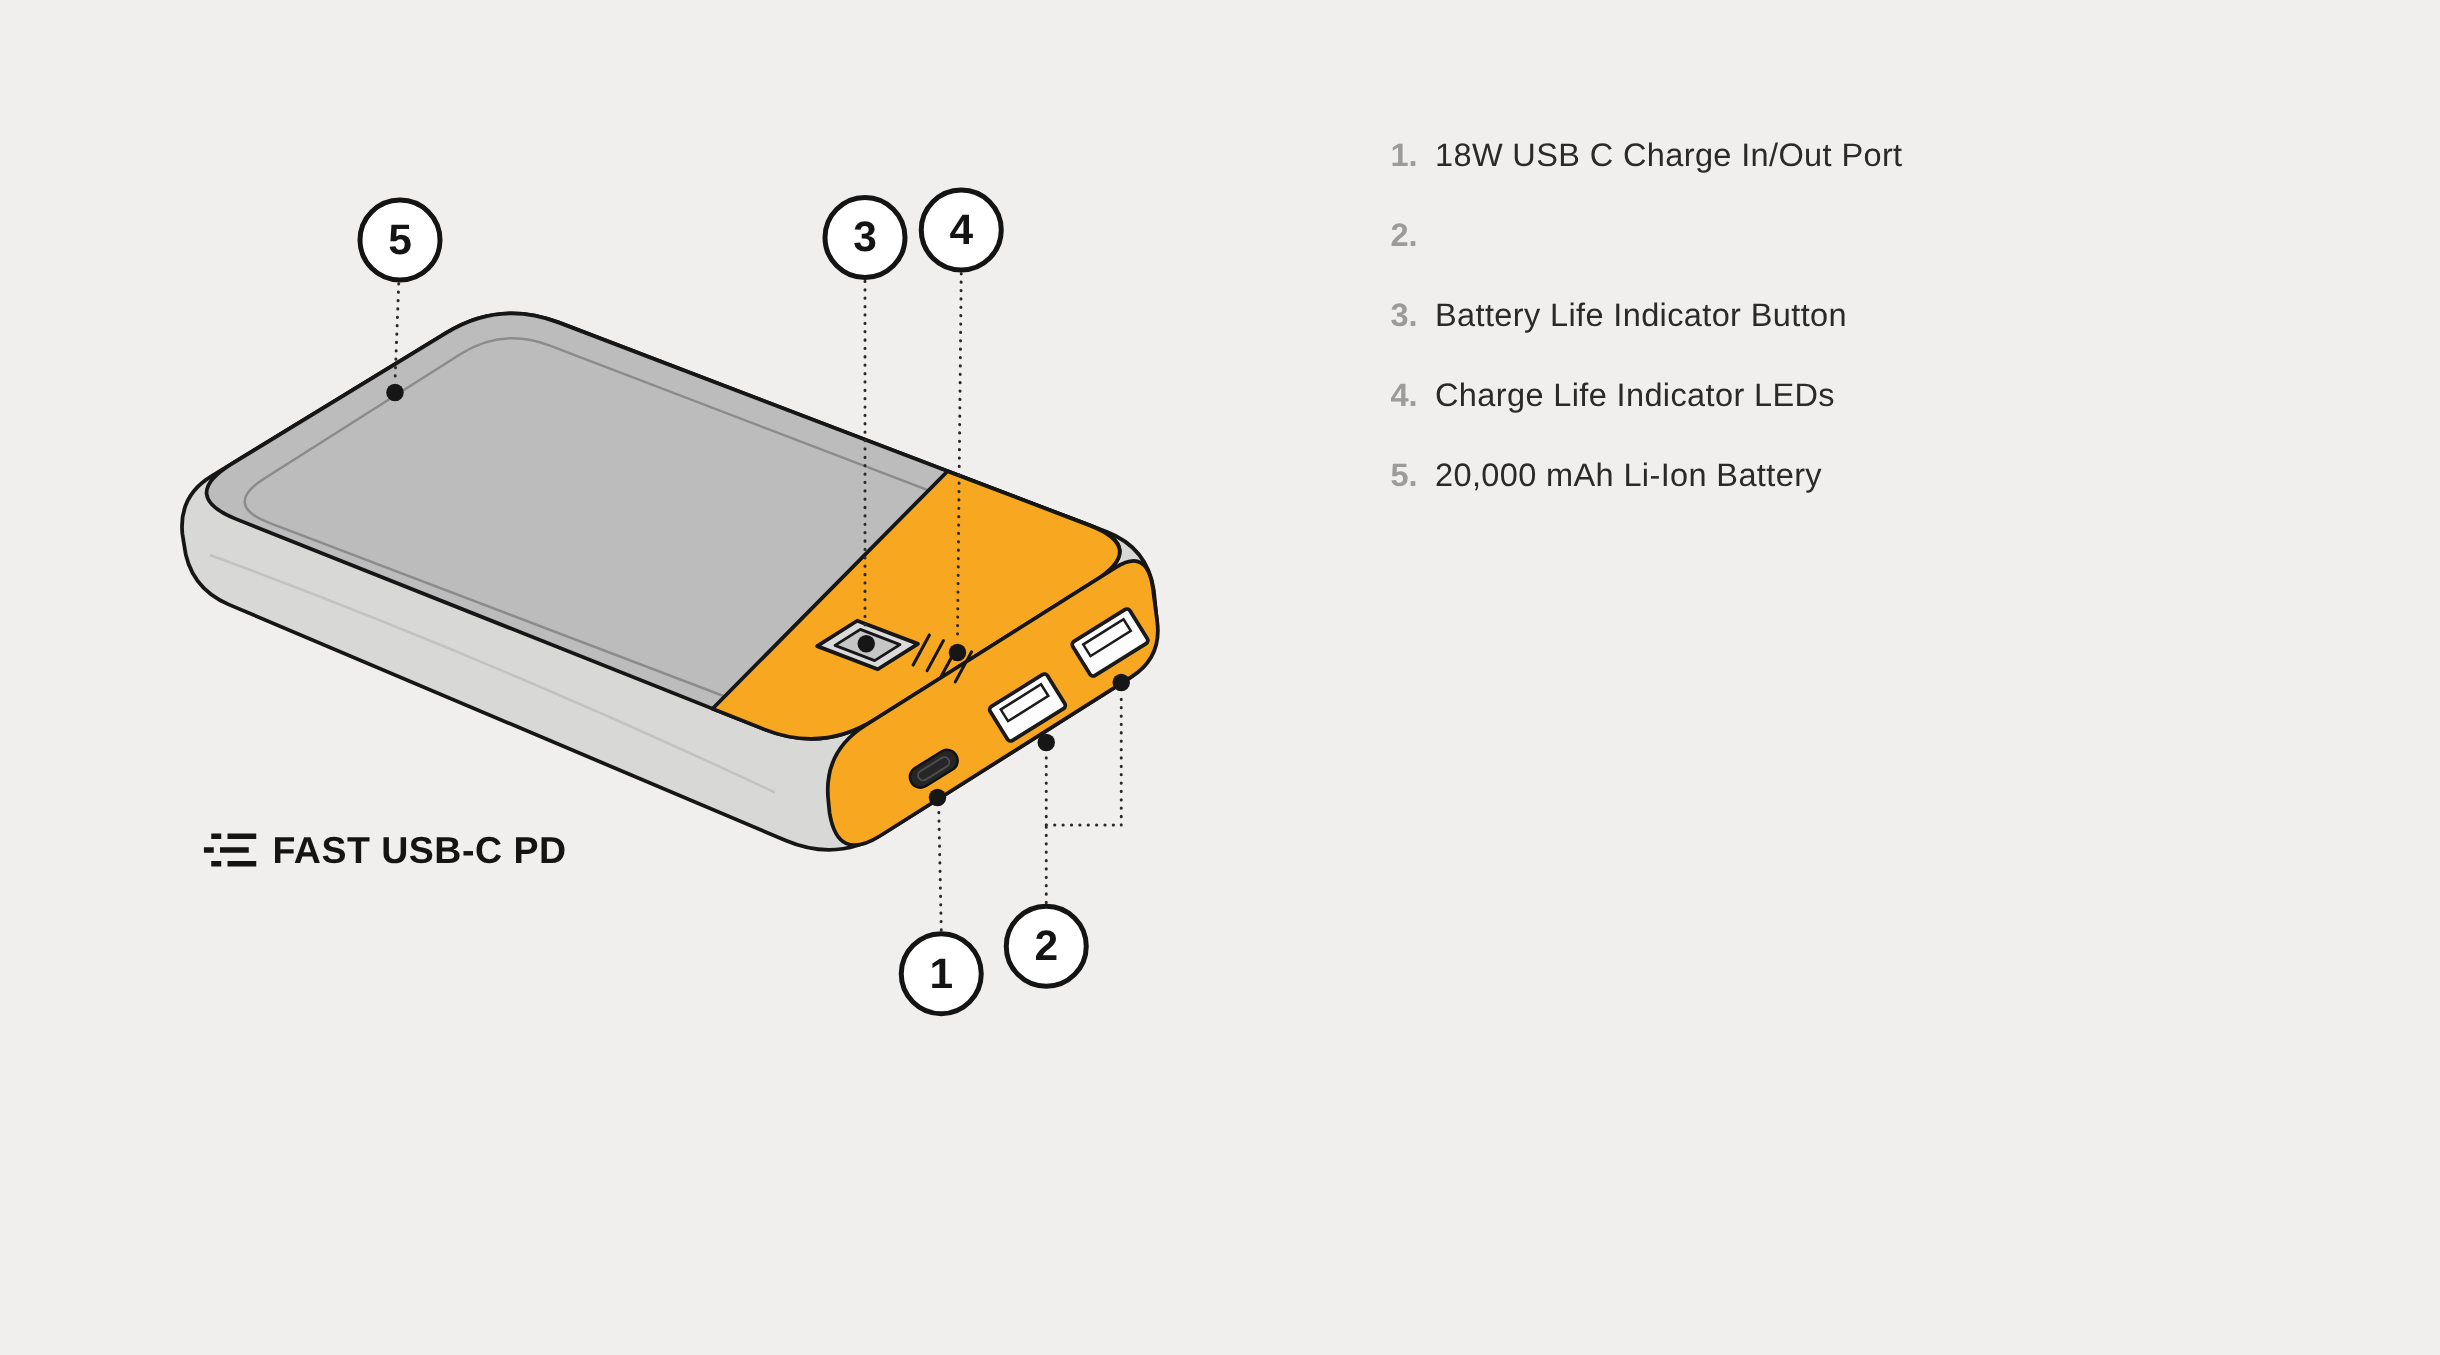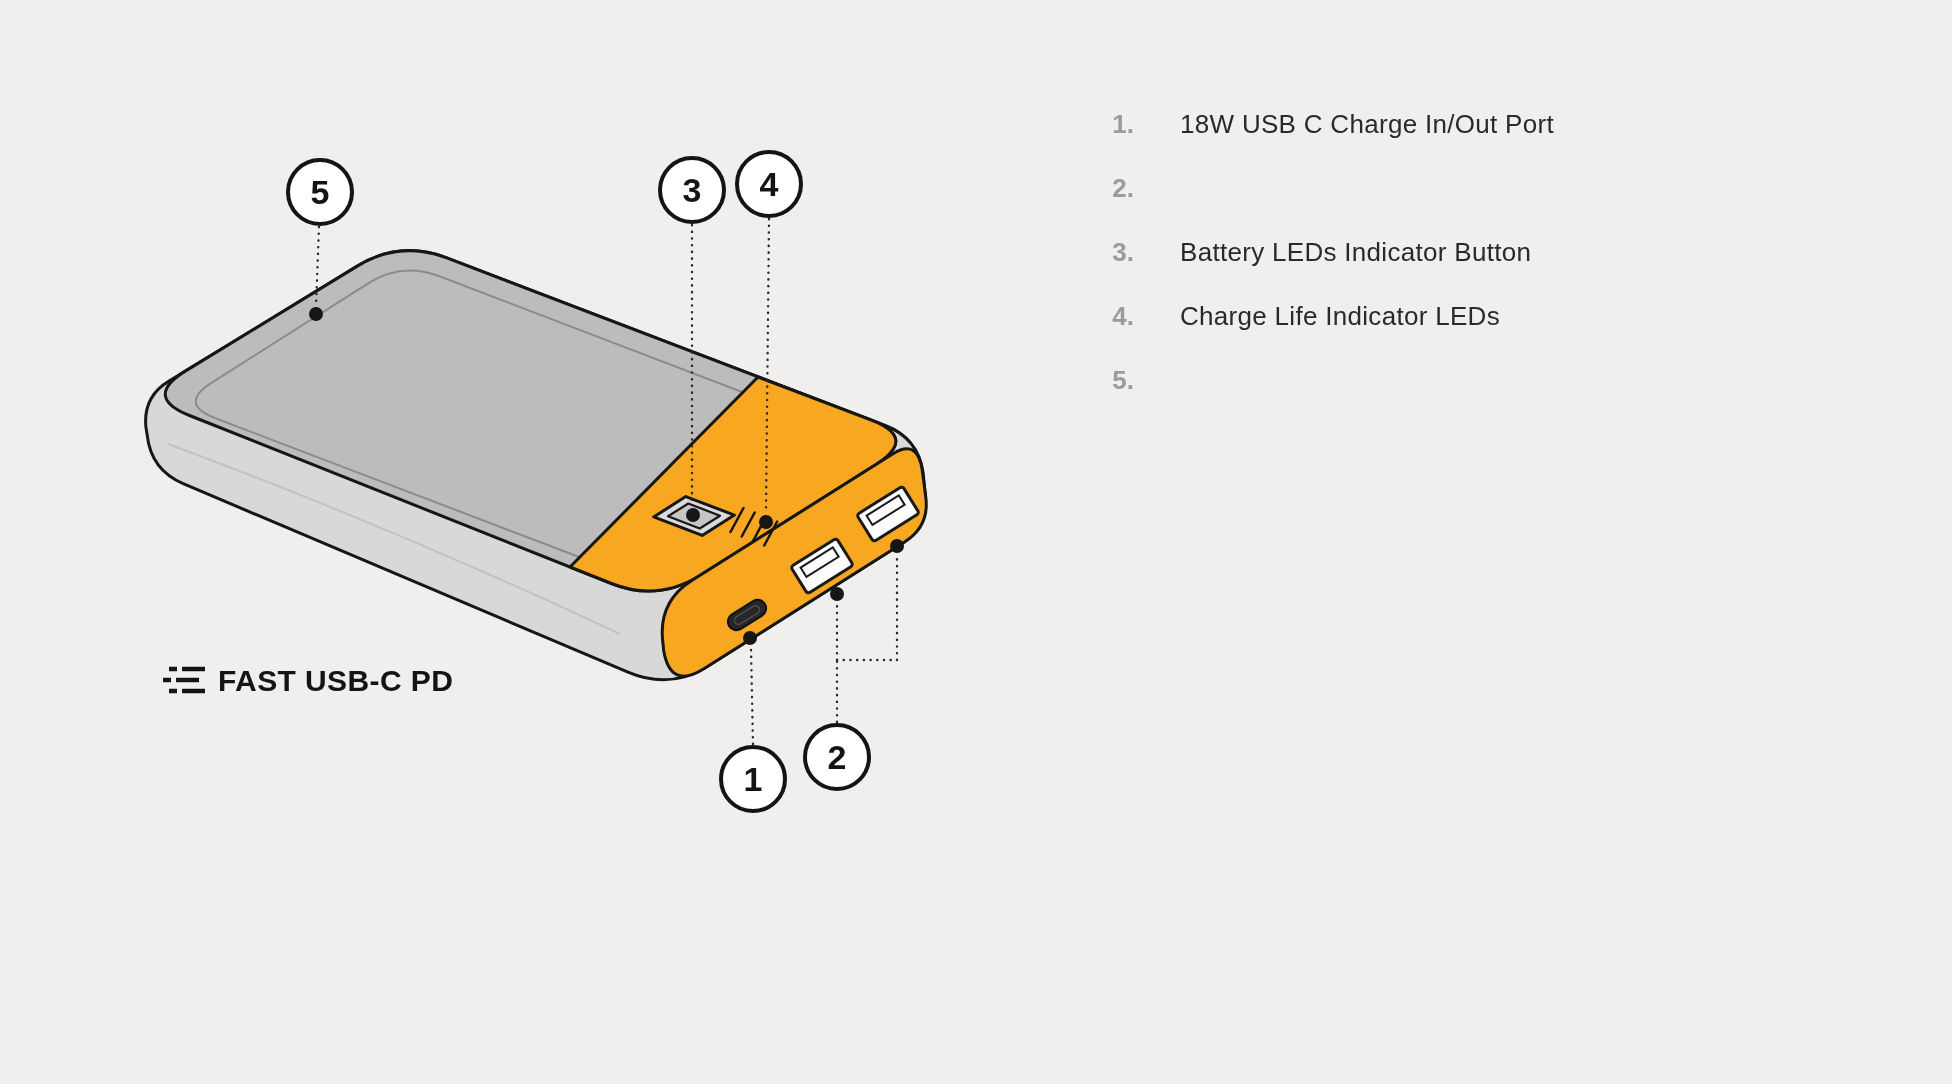--- a/index.html
+++ b/index.html
@@ -10,21 +10,21 @@
   .scene{position:absolute;left:0;top:0;width:1952px;height:1084px;}
   .callout{
     position:absolute;width:68px;height:68px;box-sizing:border-box;
     border:4px solid #141414;border-radius:50%;background:#ffffff;
     display:flex;align-items:center;justify-content:center;
     font-size:34px;font-weight:bold;color:#141414;
   }
   .legend{position:absolute;left:1098px;top:92px;}
   .legend-item{display:flex;align-items:center;height:64px;font-size:26px;}
   .legend-num{width:36px;text-align:right;font-weight:bold;color:#9b9b9b;margin-right:14px;flex:none;}
-  .legend-text{color:#2a2a2a;letter-spacing:0.3px;white-space:nowrap;margin-left:32px;}
+  .legend-text{color:#2a2a2a;letter-spacing:0.3px;white-space:nowrap;}
   .badge{position:absolute;left:163px;top:664px;display:flex;align-items:flex-start;gap:11px;}
   .badge-label{font-size:30px;font-weight:bold;color:#141414;letter-spacing:0.4px;white-space:nowrap;}
 </style>
 </head>
 <body>
 
 <div class="page">
 
   <svg class="scene" viewBox="0 0 1952 1084" aria-hidden="true">
 
@@ -109,28 +109,29 @@
   <div class="legend">
     <div class="legend-item">
       <span class="legend-num">1.</span>
       <span class="legend-text">18W USB C Charge In/Out Port</span>
     </div>
     <div class="legend-item">
       <span class="legend-num">2.</span>
     </div>
     <div class="legend-item">
       <span class="legend-num">3.</span>
-      <span class="legend-text">Battery LEDs Indicator Button</span>
+      <span class="legend-text">Battery Life Indicator Button</span>
     </div>
     <div class="legend-item">
       <span class="legend-num">4.</span>
       <span class="legend-text">Charge Life Indicator LEDs</span>
     </div>
     <div class="legend-item">
       <span class="legend-num">5.</span>
+      <span class="legend-text">20,000 mAh Li-Ion Battery</span>
     </div>
   </div>
 
   <div class="badge">
     <svg width="44" height="34" viewBox="0 0 44 34" aria-hidden="true">
       <g stroke="#141414" stroke-width="4.5">
         <line x1="6" y1="5" x2="14" y2="5"></line>  
           <line x1="19" y1="5" x2="42" y2="5"></line>
         <line x1="0" y1="16" x2="8" y2="16"></line> 
           <line x1="13" y1="16" x2="36" y2="16"></line>

